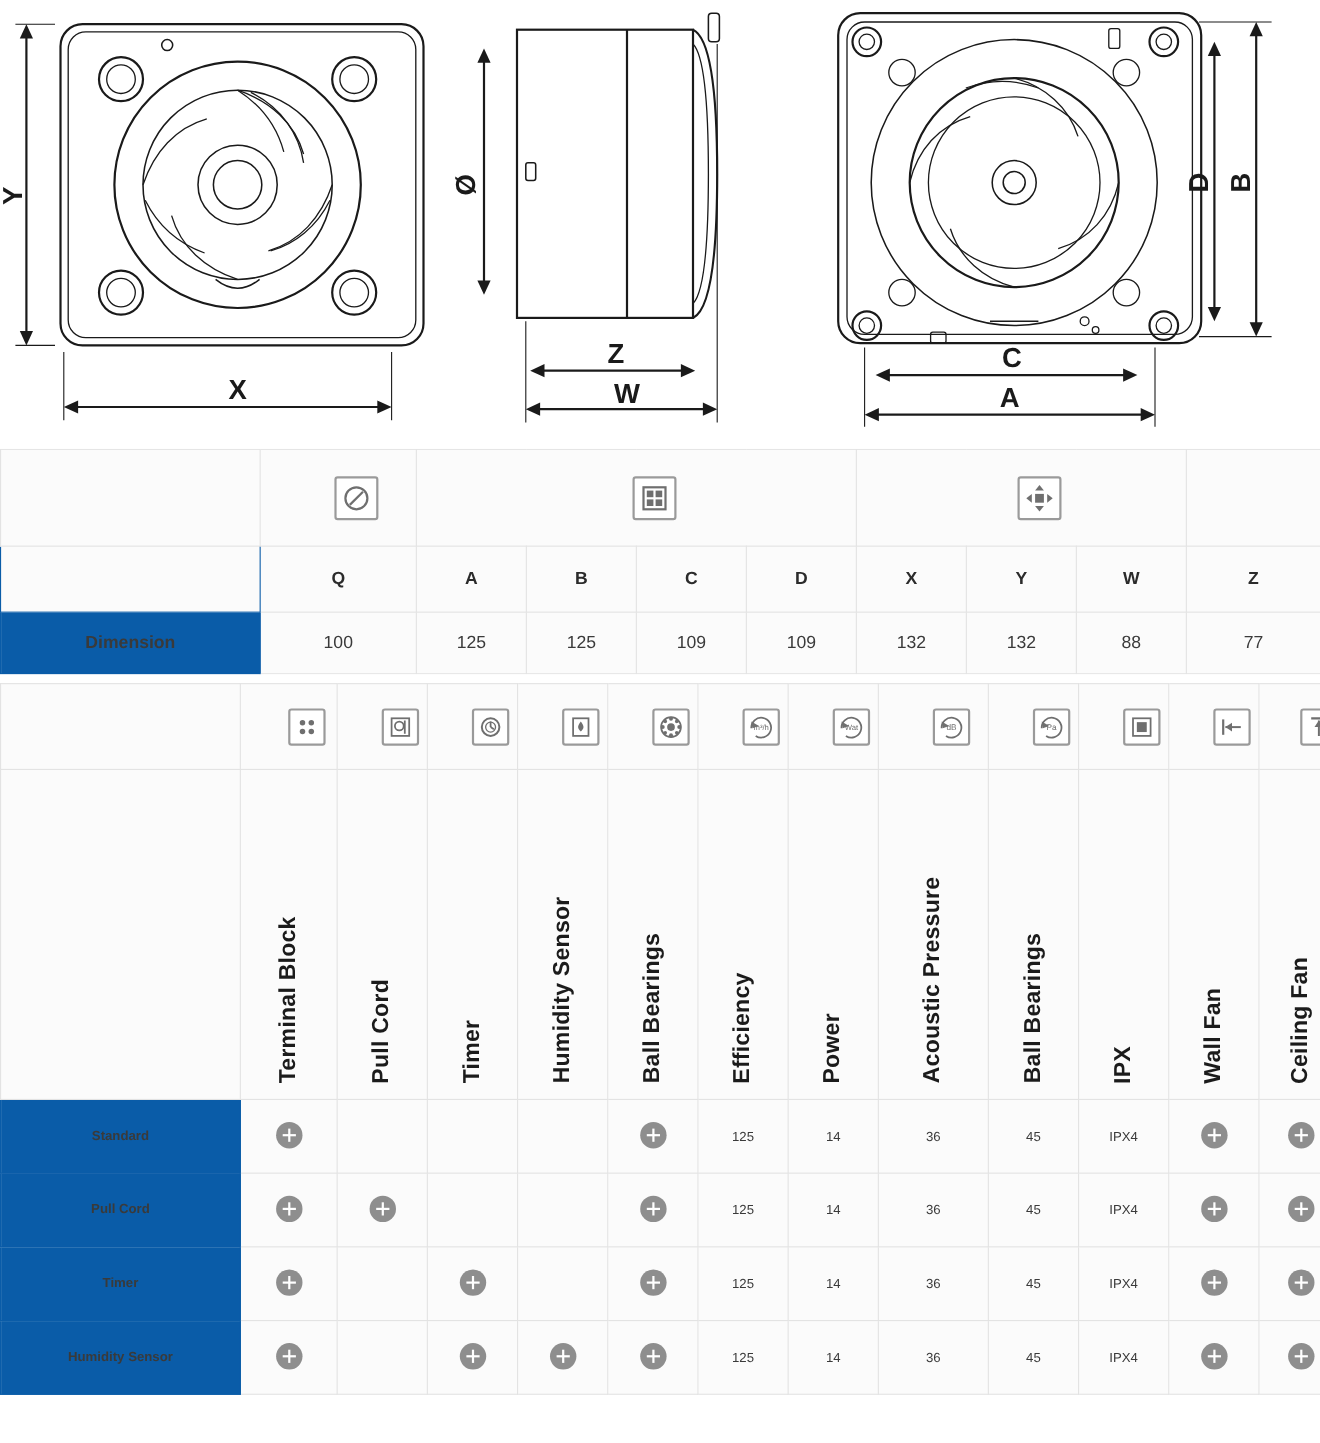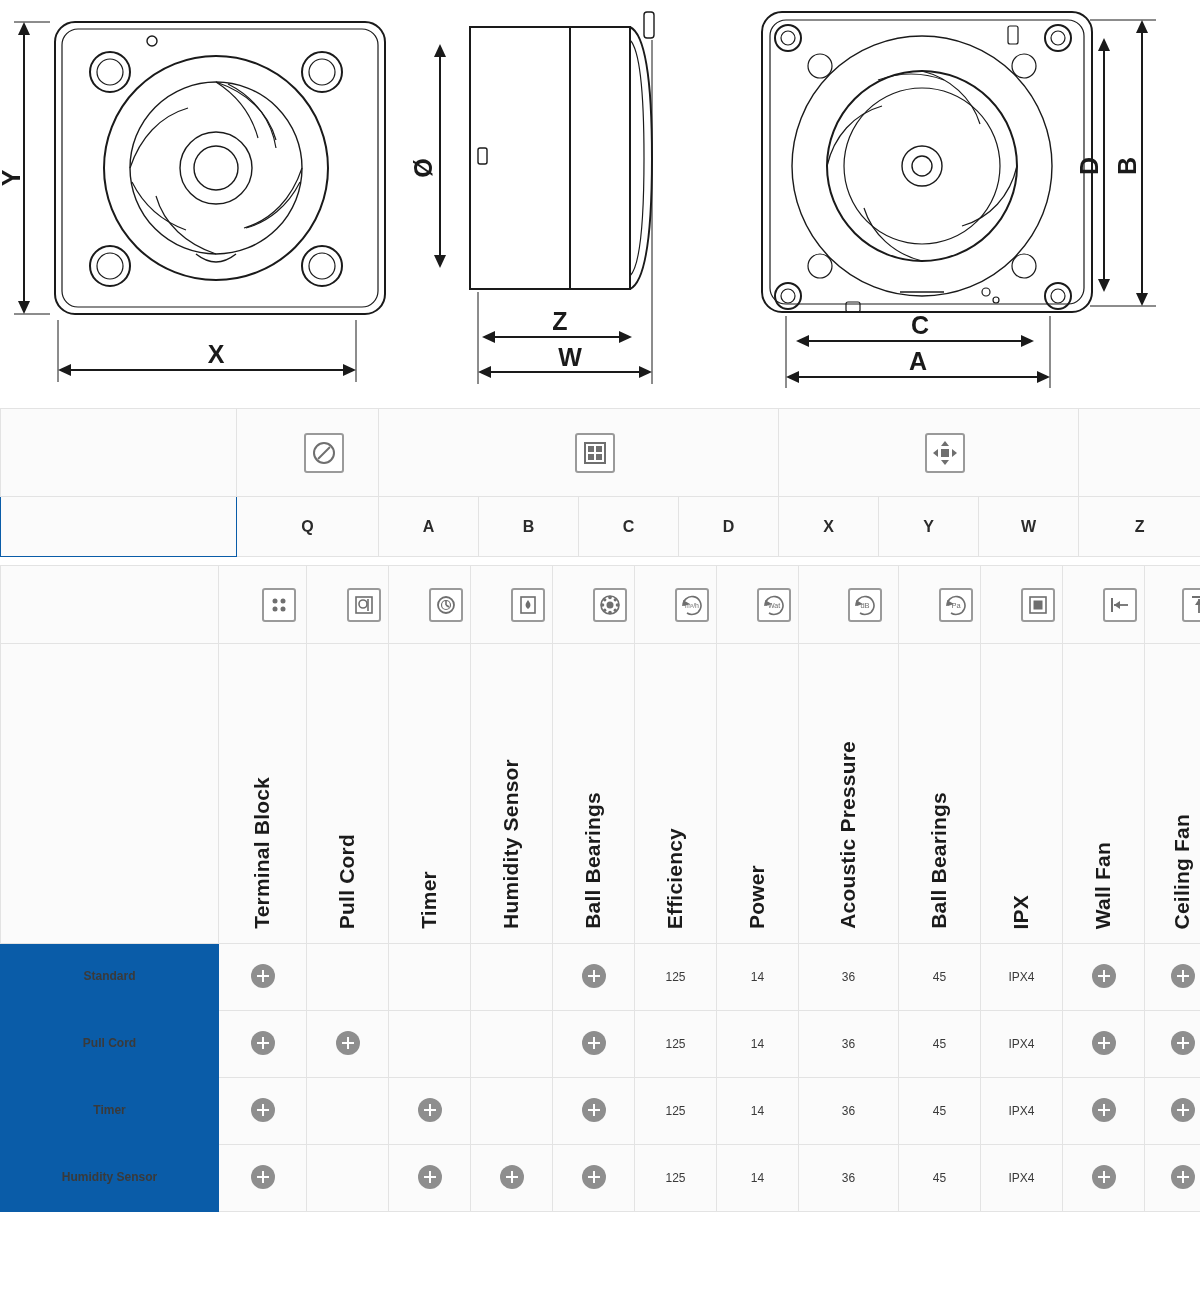--- a/index.html
+++ b/index.html
@@ -301,20 +301,32 @@
         <td>Q</td>
         <td>A</td>
         <td>B</td>
         <td>C</td>
         <td>D</td>
         <td>X</td>
         <td>Y</td>
         <td>W</td>
         <td>Z</td>
       </tr>
+      <tr class="dim-row">
+        <td class="blue">Dimension</td>
+        <td>100</td>
+        <td>125</td>
+        <td>125</td>
+        <td>109</td>
+        <td>109</td>
+        <td>132</td>
+        <td>132</td>
+        <td>88</td>
+        <td>77</td>
+      </tr>
     </tbody>
   </table>
 
   <div style="height:8px;background:#ffffff"></div>
 
   <table>
     <colgroup>
       <col style="width:218px">
       <col style="width:88px">
         <col style="width:82px">

